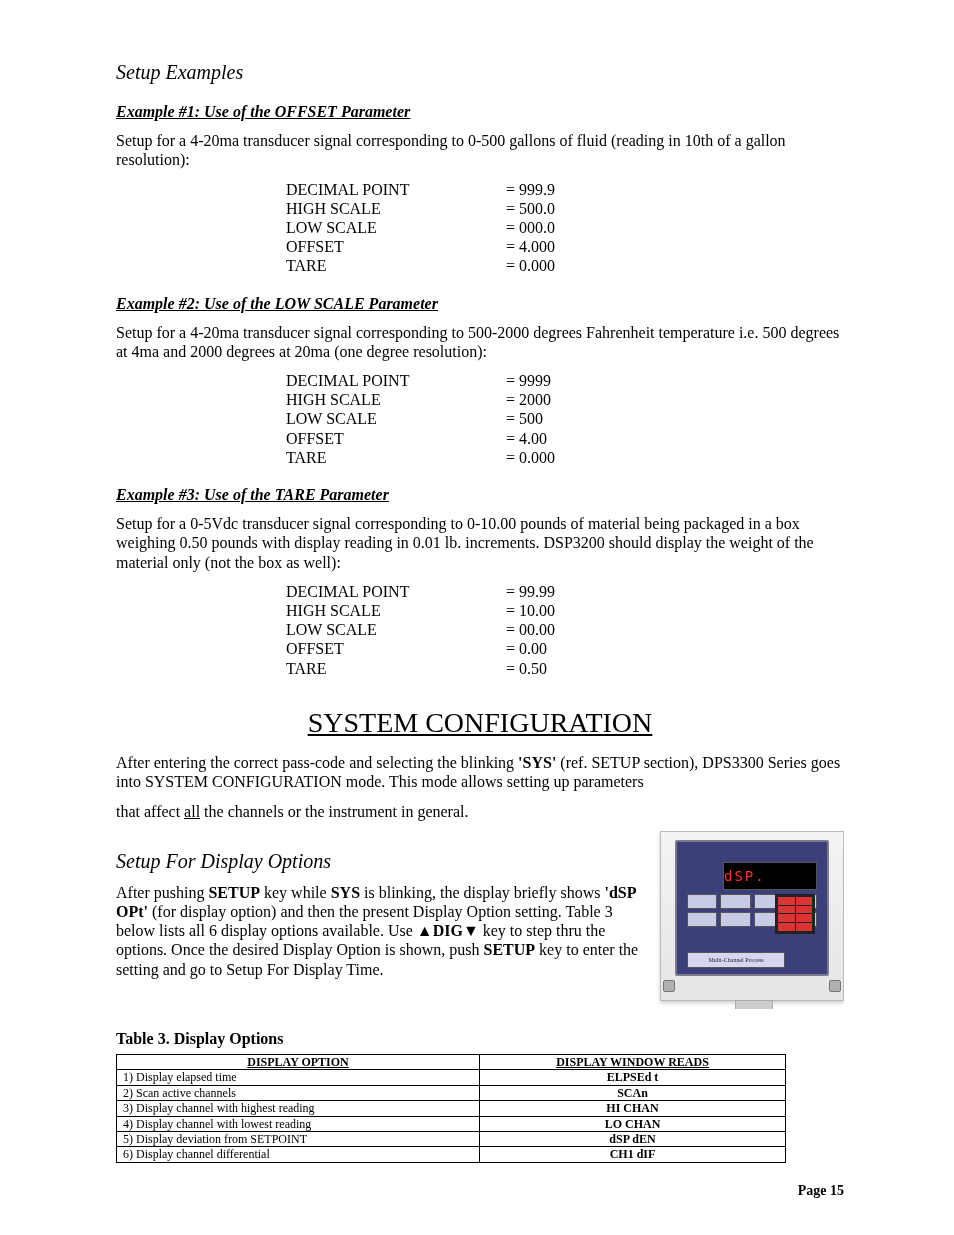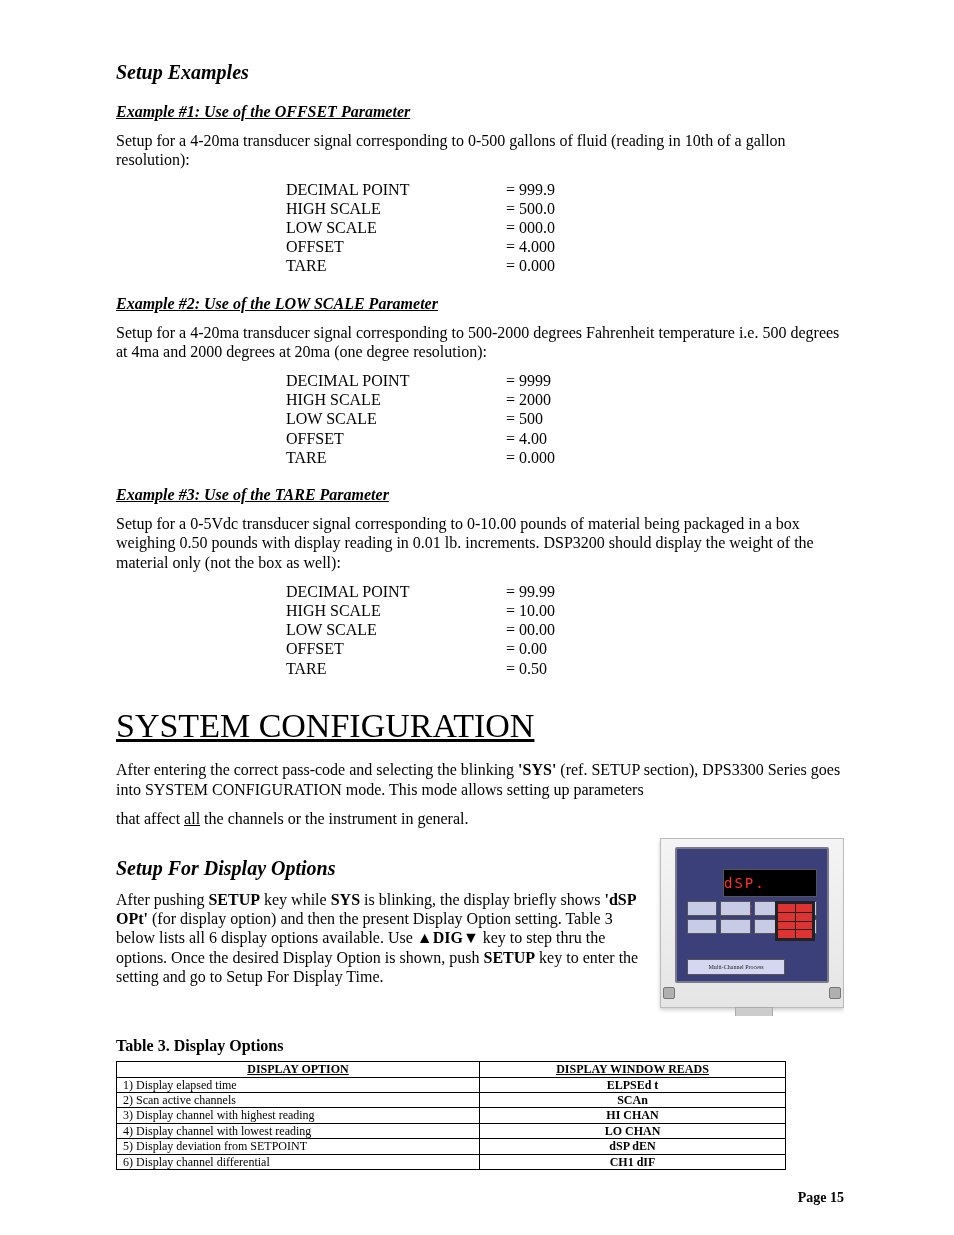--- a/index.html
+++ b/index.html
@@ -7,28 +7,29 @@
     font-size: 16px;
     color: #000;
     background: #fff;
     margin: 0;
     padding: 60px 110px 40px 116px;
     width: 954px;
     box-sizing: border-box;
     line-height: 1.2;
   }
   h1.section {
-    font-size: 34px;
+    font-size: 28px;
     font-weight: normal;
     margin: 28px 0 14px 0;
     text-decoration: underline;
+    text-align: center;
   }
   h2.ital {
     font-style: italic;
-    font-weight: bold;
+    font-weight: normal;
     font-size: 20px;
     margin: 0 0 8px 0;
   }
   h3.ex {
     font-style: italic;
     font-weight: bold;
     font-size: 16px;
     margin: 18px 0 0 0;
     text-decoration: underline;
   }

